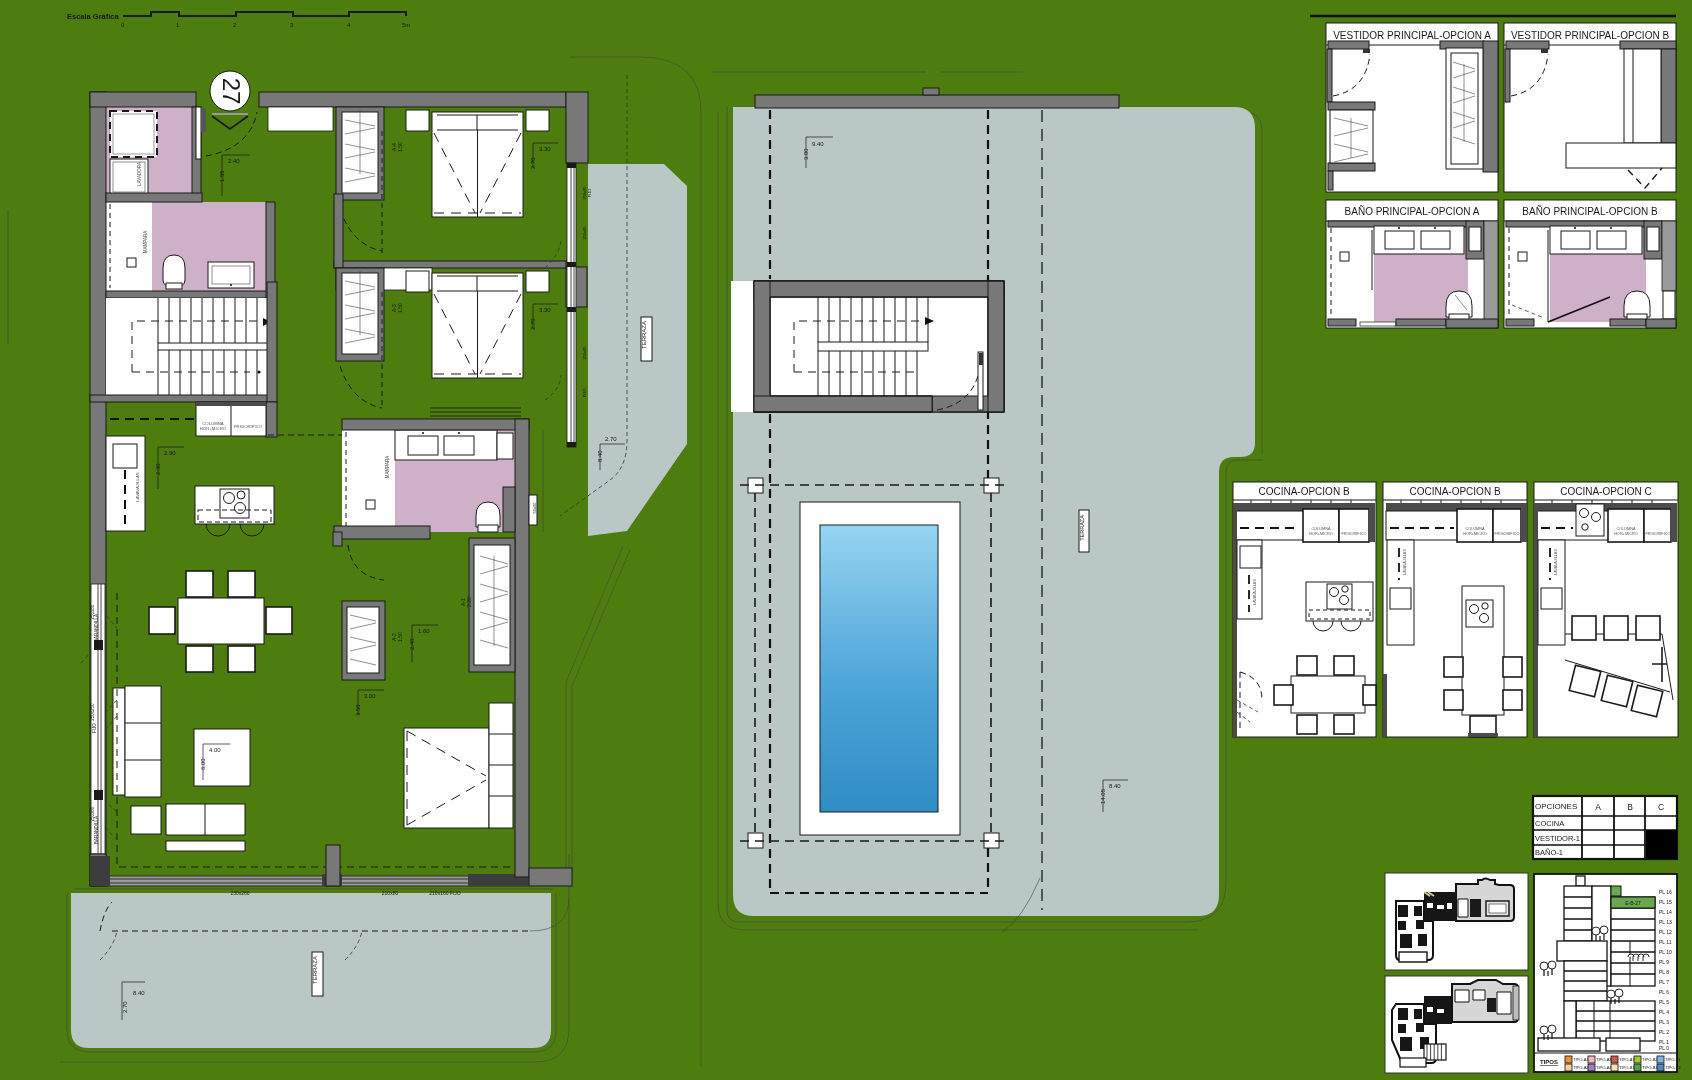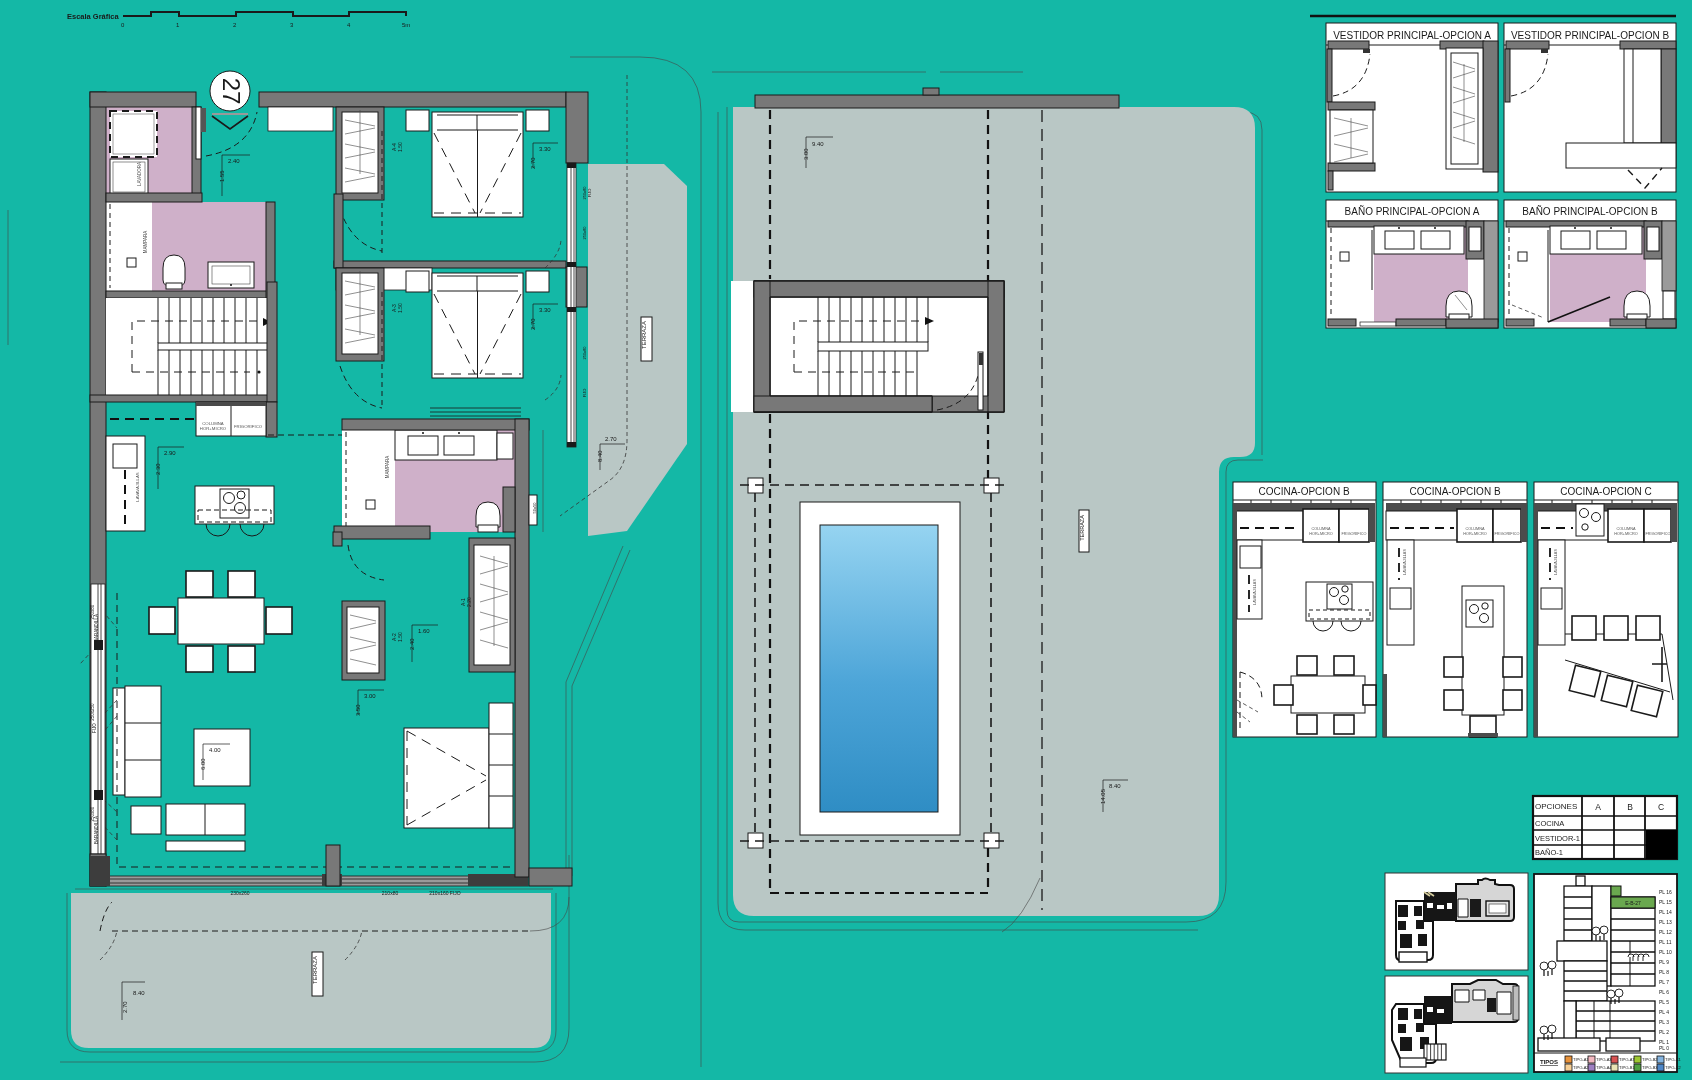--- a/index.html
+++ b/index.html
@@ -1,16 +1,16 @@
 <!DOCTYPE html>
 <html><head>
 <meta charset="utf-8">
 <style>
 html,body{margin:0;padding:0;background:#ffffff;}
-#page{position:relative;width:1692px;height:1080px;background:#14b8a6;overflow:hidden;
+#page{position:relative;width:1692px;height:1080px;background:#4d7c0f;overflow:hidden;
 font-family:"Liberation Sans",sans-serif;}
 svg text{font-family:"Liberation Sans",sans-serif;fill:#1a1a1a;}
 .w{fill:#787878;stroke:#1a1a1a;stroke-width:1;}
 .pk{fill:#cfb0c9;stroke:none;}
 .tr{fill:#b9c7c5;stroke:none;}
 .ln{fill:none;stroke:#1a1a1a;stroke-width:1;}
 .lnt{fill:none;stroke:#444;stroke-width:0.6;}
 .fw{fill:#ffffff;stroke:#1a1a1a;stroke-width:1;}
 .fw2{fill:#ffffff;stroke:#1a1a1a;stroke-width:1.6;}
 .ds{fill:none;stroke:#1a1a1a;stroke-width:1;stroke-dasharray:6 4;}

